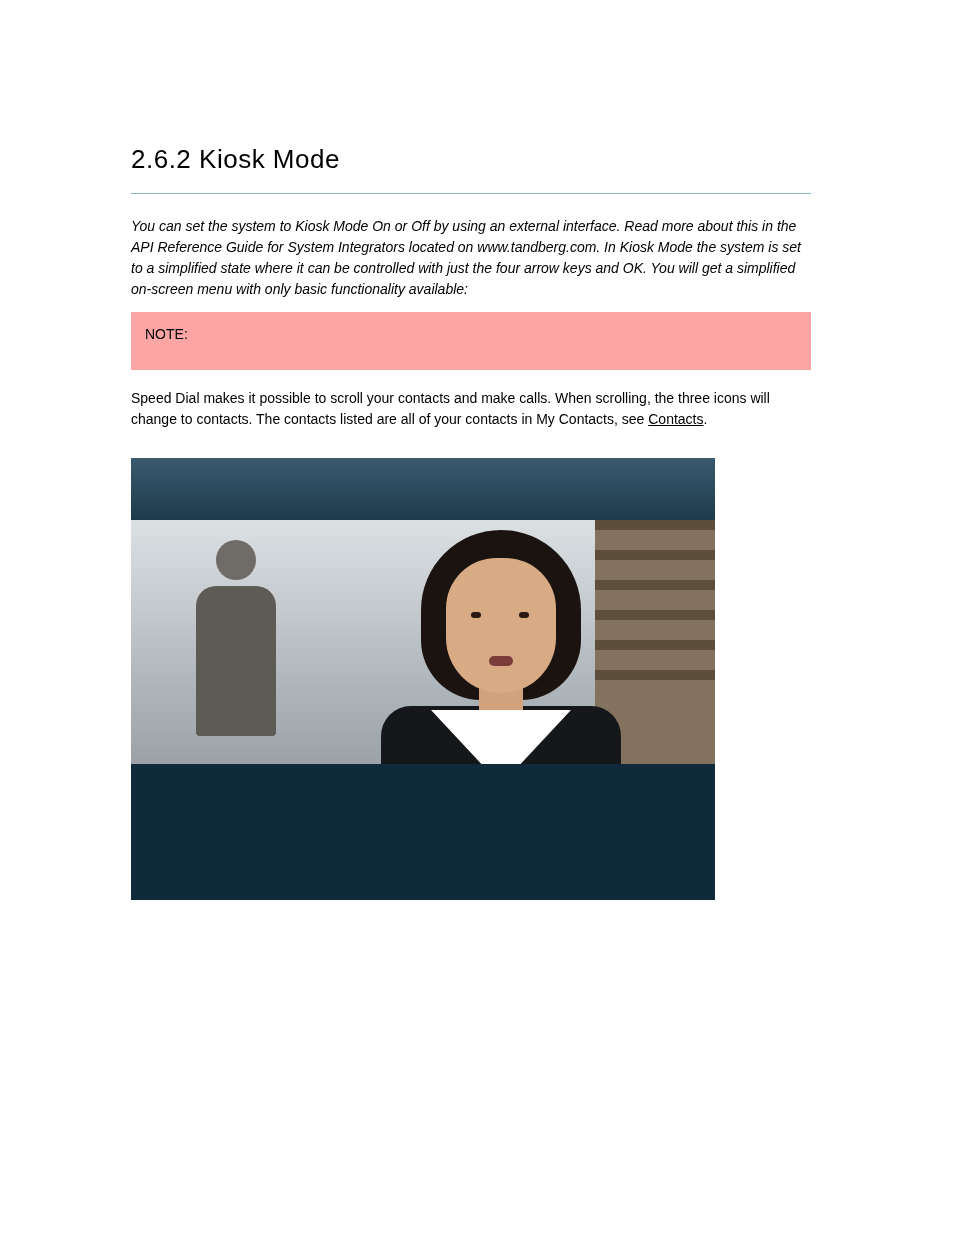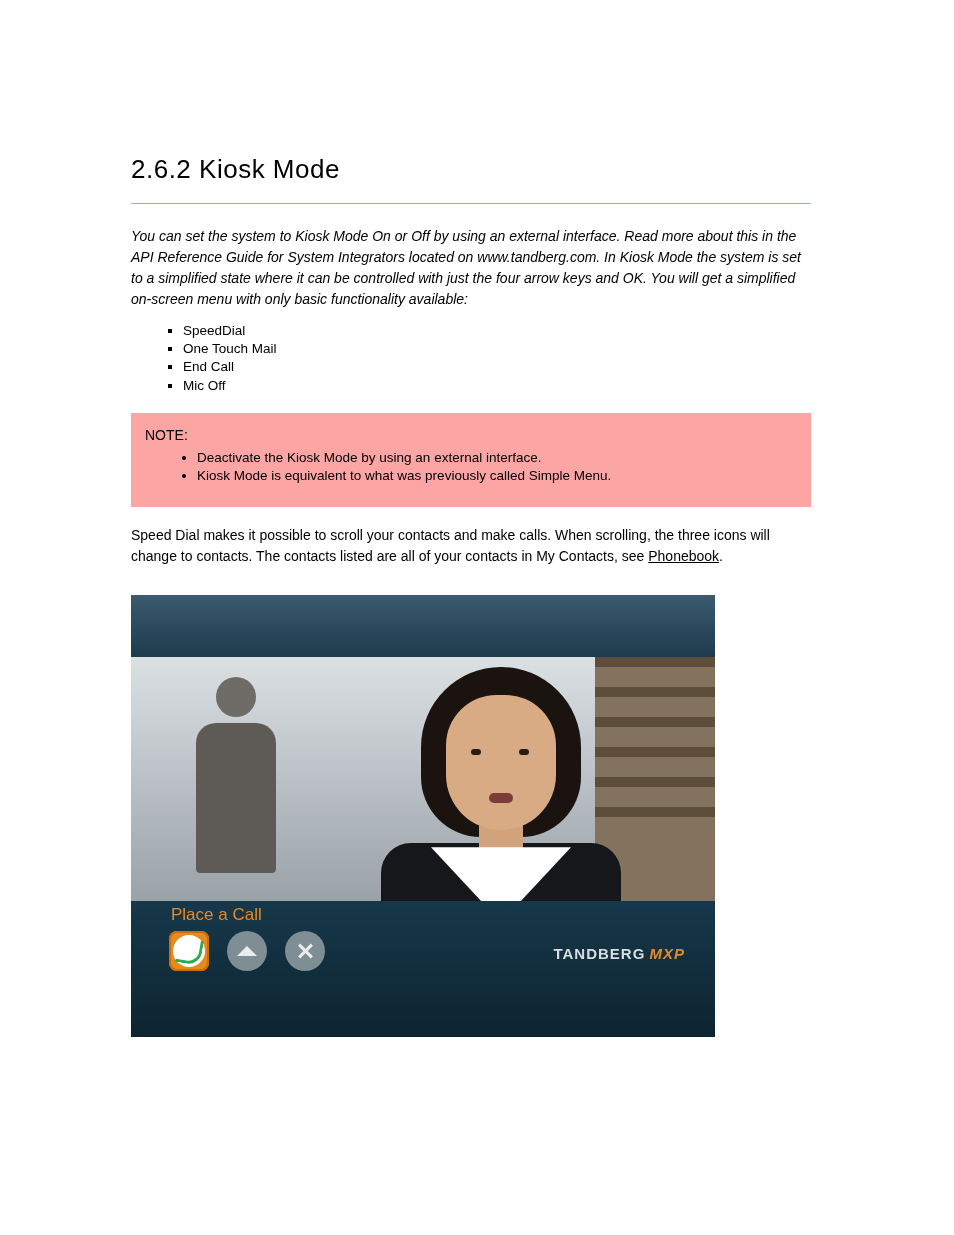--- a/index.html
+++ b/index.html
@@ -11,21 +11,21 @@
     color: #000;
   }
   .page {
     position: relative;
     width: 954px;
     height: 1235px;
   }
   .content {
     position: absolute;
     left: 131px;
-    top: 154px;
+    top: 144px;
     width: 680px;
   }
   .h1 {
     font-size: 26px;
     font-weight: 400;
     letter-spacing: 0.5px;
     color: #000;
     margin: 0 0 18px 0;
   }
   .rule {
@@ -269,38 +269,28 @@
 <body>
 
 <div class="page">
   <div class="content">
 
     <h2 class="h1">2.6.2 Kiosk Mode</h2>
     <hr class="rule">
 
     <p class="para">You can set the system to Kiosk Mode On or Off by using an external interface. Read more about this in the API Reference Guide for System Integrators located on www.tandberg.com. In Kiosk Mode the system is set to a simplified state where it can be controlled with just the four arrow keys and OK. You will get a simplified on-screen menu with only basic functionality available:</p>
 
-    <ul class="squares">
-      <li>SpeedDial</li>
-      <li>One Touch Mail</li>
-      <li>End Call</li>
-      <li>Mic Off</li>
-    </ul>
 
     <div class="note-box">
       <p class="note-title">NOTE:</p>
-      <ul class="bullets">
-        <li>Deactivate the Kiosk Mode by using an external interface.</li>
-        <li>Kiosk Mode is equivalent to what was previously called Simple Menu.</li>
-      </ul>
     </div>
 
     <p class="para2">
       <span>Speed Dial makes it possible to scroll your contacts and make calls. When scrolling, the three icons will change to contacts. The contacts listed are all of your contacts in My Contacts, see</span>
-      <span> </span><u>Phonebook</u><span>.</span>
+      <span> </span><u>Contacts</u><span>.</span>
     </p>
 
     <div class="shot">
       <div class="shot-top"></div>
       <div class="shot-mid">
         <div class="stairs">
           <div class="step"></div>
             <div class="step"></div>
             <div class="step"></div>
           <div class="step"></div>
@@ -315,37 +305,16 @@
           <div class="jacket"></div>
           <div class="hair"></div>
           <div class="neck"></div>
           <div class="face"></div>
           <div class="eye l"></div>
           <div class="eye r"></div>
           <div class="mouth"></div>
           <div class="collar"></div>
         </div>
       </div>
-      <div class="shot-low">
-        <div class="place-label">Place a Call</div>
-        <div class="icons">
-          <div class="ibtn sel">
-            <div class="phone-circle">
-              <div class="phone-ic"></div>
-            </div>
-          </div>
-          <div class="ibtn dim">
-            <div class="tri-ic"></div>
-          </div>
-          <div class="ibtn dim">
-            <div class="x-ic"></div>
-          </div>
-        </div>
-        <div class="brand">
-          <span class="tb">TANDBERG</span>
-          <span> </span>
-          <span class="mxp">MXP</span>
-        </div>
-      </div>
     </div>
 
   </div>
 </div>
 
 </body></html>

